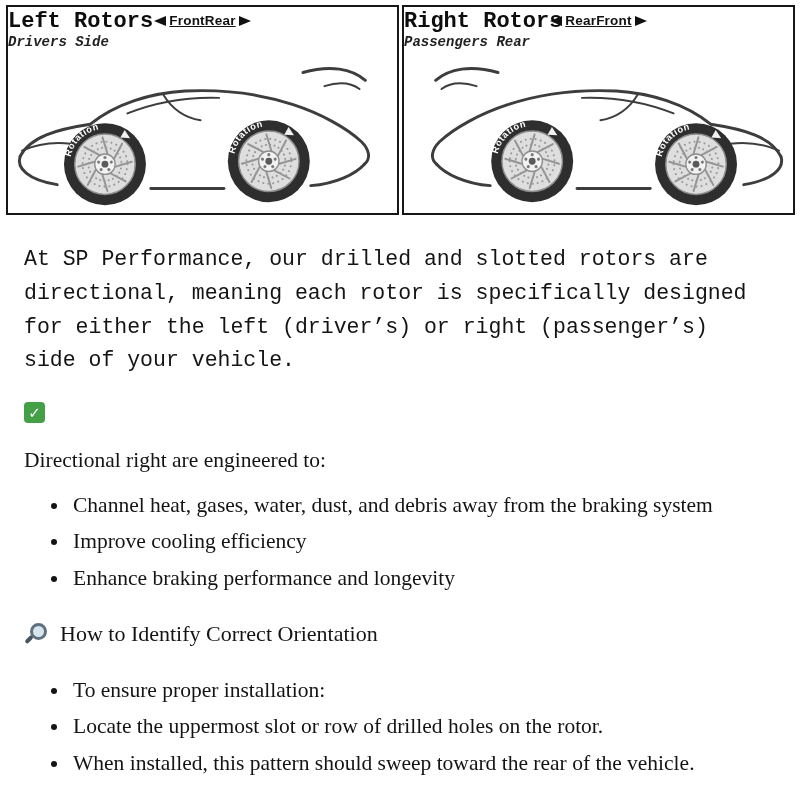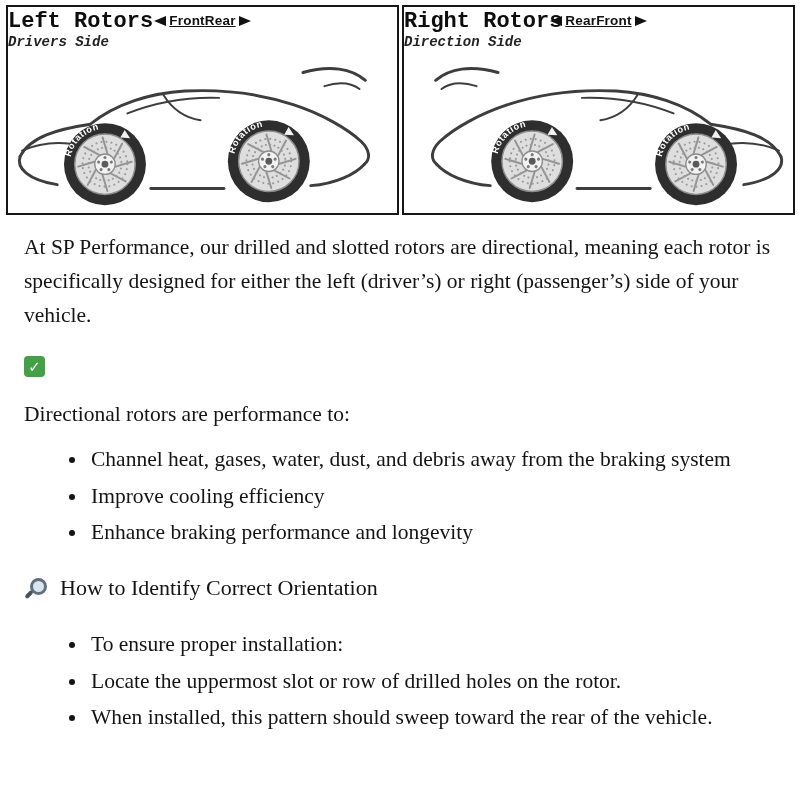--- a/index.html
+++ b/index.html
@@ -17,27 +17,27 @@
   .tri-left{width:0;height:0;border-top:5px solid transparent;border-bottom:5px solid transparent;border-right:12px solid #111;}
   .tri-right{width:0;height:0;border-top:5px solid transparent;border-bottom:5px solid transparent;border-left:12px solid #111;}
   .panel-titles{position:absolute;top:3px;left:0;right:0;
     font-family:Liberation Mono, monospace;line-height:1.12;z-index:1;}
   .panel-title{font-size:22px;font-weight:700;color:#0d0d0d;}
   .panel-sub{font-size:14px;font-weight:700;font-style:italic;color:#222;}
   .car-svg{position:absolute;left:0;right:0;bottom:2px;width:100%;height:158px;}
   .rot-text{font-family:"Liberation Sans", sans-serif;font-size:9.5px;font-weight:bold;fill:#ffffff;letter-spacing:.6px;}
   
   .content{padding:16px 28px 0 24px;font-size:21.5px;}
-  .intro{line-height:1.57;margin:0 0 24px;max-width:748px;}
+  .intro{line-height:1.57;margin:12px 0 24px;max-width:748px;font-family:Liberation Mono, monospace;}
   .h-why{display:flex;align-items:center;gap:11px;font-size:22px;font-weight:700;margin:0 0 25px;color:#0f0f0f;}
   .check-icon{width:21px;height:21px;background:#43a047;border-radius:4px;color:#fff;font-size:15px;
     display:flex;align-items:center;justify-content:center;font-family:"DejaVu Sans", sans-serif;flex:0 0 auto;}
   .lead{margin:0 0 16px;}
   ul{margin:0 0 26px;padding-left:46px;max-width:720px;}
-  li{line-height:1.55;margin:3px 18px;padding-left:3px;}
+  li{line-height:1.55;margin:3px 0;padding-left:3px;}
   .h-identify{display:flex;align-items:center;gap:13px;font-size:22px;font-weight:400;margin:0 0 27px;color:#141414;}
   .mag-icon{position:relative;width:23px;height:23px;flex:0 0 auto;}
   .mag-icon .lens{position:absolute;top:1px;left:6px;width:11px;height:11px;border:3px solid #60707e;
     border-radius:50%;background:#d9e5ee;}
   .mag-icon .handle{position:absolute;width:4px;height:9px;background:#46545f;border-radius:2px;
     transform:rotate(45deg);left:3px;top:13px;}
 </style>
 </head>
 <body>
 
@@ -123,21 +123,21 @@
       <text class="rot-text"><textPath href="#arcL1" startOffset="6%">Rotation</textPath></text>
       <text class="rot-text"><textPath href="#arcL2" startOffset="6%">Rotation</textPath></text>
       <use href="#rotArrow" transform="translate(113,82.8) rotate(30)"></use>
       <use href="#rotArrow" transform="translate(281,79.8) rotate(30)"></use>
     </svg>
   </div>
 
   <div class="panel">
     <div class="panel-titles">
       <div class="panel-title">Right Rotors</div>
-      <div class="panel-sub">Direction Side</div>
+      <div class="panel-sub">Passengers Rear</div>
     </div>
     <div class="panel-head">
       <span class="dir">
         <span class="tri-left"></span>
         <span class="txt">Rear</span>
       </span>
       <span class="dir">
         <span class="txt">Front</span>
         <span class="tri-right"></span>
       </span>
@@ -159,21 +159,21 @@
 </div>
 
 <div class="content">
 
   <p class="intro">At SP Performance, our drilled and slotted rotors are directional, meaning each rotor is specifically designed for either the left (driver’s) or right (passenger’s) side of your vehicle.</p>
 
   <div class="h-why">
     <span class="check-icon">✓</span>
   </div>
 
-  <p class="lead">Directional rotors are performance to:</p>
+  <p class="lead">Directional right are engineered to:</p>
 
   <ul>
     <li>Channel heat, gases, water, dust, and debris away from the braking system</li>
     <li>Improve cooling efficiency</li>
     <li>Enhance braking performance and longevity</li>
   </ul>
 
   <div class="h-identify">
     <span class="mag-icon">
       <span class="lens"></span>

